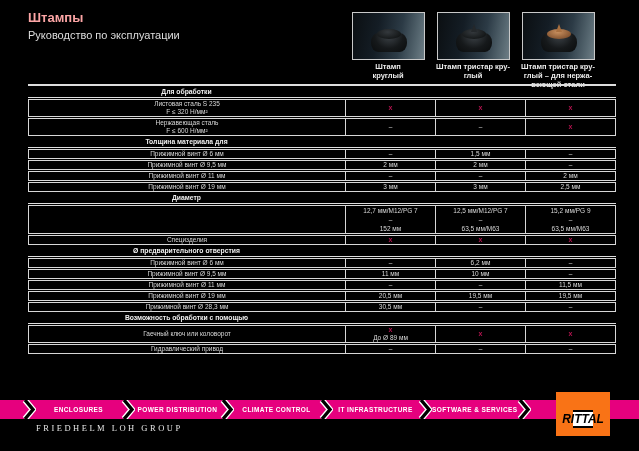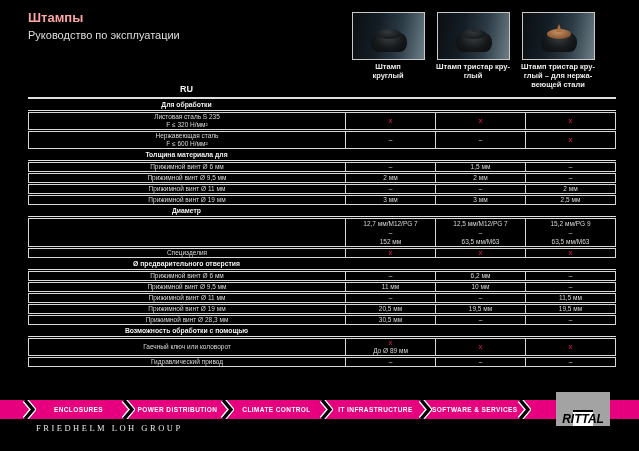--- a/index.html
+++ b/index.html
@@ -52,21 +52,21 @@
 
   
   .band { left:0; top:400px; width:639px; height:19px; background:#e6007e;
     display:flex; align-items:center; }
   .band .sp { width:22px; flex:none; }
   .seg { width:85px; flex:none; text-align:center; font-size:6.5px; font-weight:bold;
     color:#fff; letter-spacing:0.4px; white-space:nowrap; }
   .chev { flex:none; display:block; }
   .group { left:36px; top:423px; font-family:"Liberation Serif", serif; font-weight:normal;
     font-size:8.5px; letter-spacing:2.5px; color:#e6e6e6; }
-  .logo { left:556px; top:392px; width:54px; height:34px; background:#a3a3a3; padding:17px;
+  .logo { left:556px; top:392px; width:54px; height:44px; background:#f97316; padding:17px;
     box-sizing:border-box; display:flex; flex-direction:column; }
   .stripe { height:7px; display:flex; gap:1px; background:#fff; }
   .stripe i { flex:1; }
   .logo-mid { flex:1; margin:1px 0; border-top:2px solid #000; border-bottom:2px solid #000;
     display:flex; align-items:center; justify-content:center; background:#fff; }
   .logo-mid span { color:#000; font-style:italic; font-weight:bold; font-size:12px; letter-spacing:0; }
 </style>
 </head>
 <body>
 
@@ -96,21 +96,20 @@
   <span>Штамп тристар кру-
 глый</span>
 </div>
 <div class="abs caption" style="left:510px">
   <span>Штамп тристар кру-
 глый – для нержа-
 веющей стали</span>
 </div>
 
 <div class="abs table">
-  <div class="ru">RU</div>
   <div class="rule2"></div>
 
   <div class="shead-wrap">
     <div class="shead">Для обработки</div>
   </div>
   <div class="trow h2">
     <div class="cell lbl">Листовая сталь S 235
 F ≤ 320 Н/мм²</div>
     <div class="cell cv xm">x</div>
     <div class="cell cv xm">x</div>

